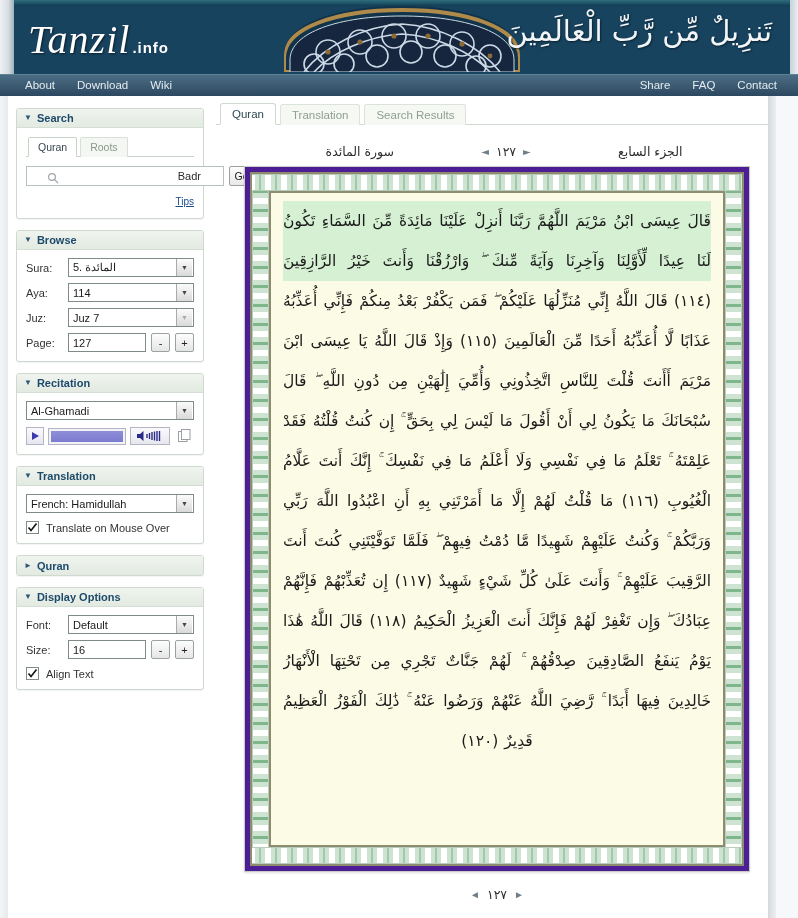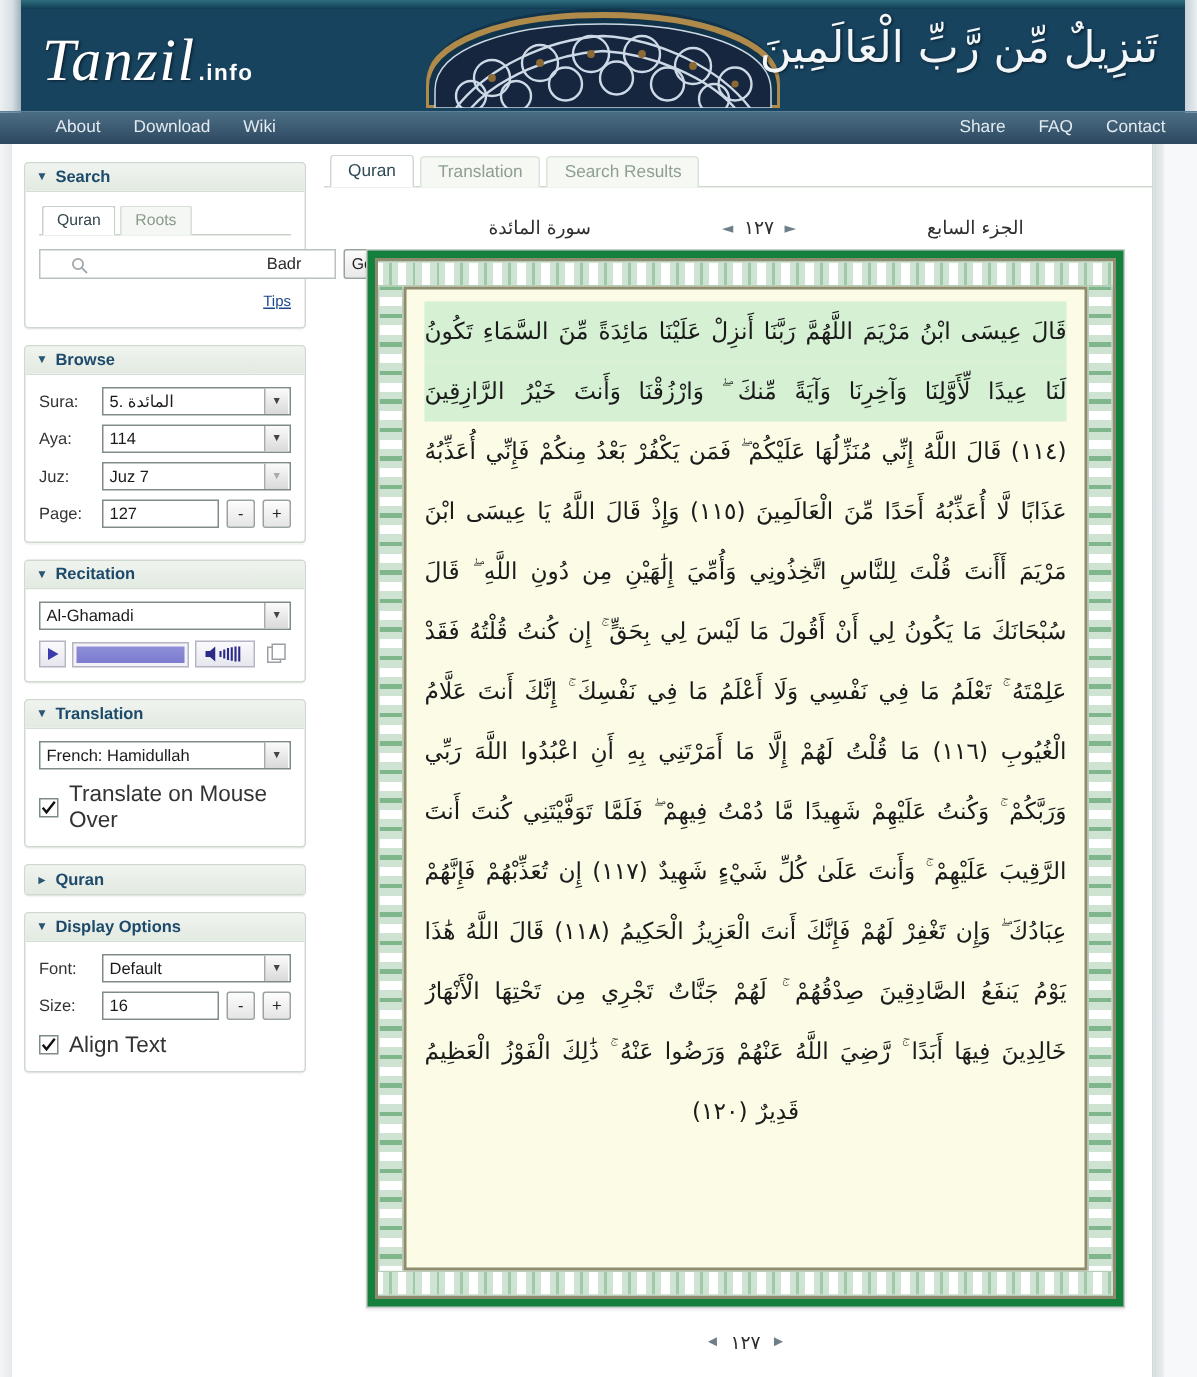--- a/index.html
+++ b/index.html
@@ -70,21 +70,21 @@
     line-height: 50px;
   }
 
   
   .navbar {
     position: absolute; left: 0; top: 74px;
     width: 798px; height: 22px;
     background: linear-gradient(to bottom, #4b6d84 0%, #3c5b72 50%, #2c4760 100%);
     border-top: 1px solid #5d8097;
   }
-  .navbar .nav-left { position: absolute; left: 26px; top: 0; }
+  .navbar .nav-left { position: absolute; left: 14px; top: 0; }
   .navbar .nav-right { position: absolute; right: 10px; top: 0; }
   .nav-link {
     display: inline-block;
     color: #e3ebf0;
     font-size: 11.5px;
     padding: 4px 11px 4px 11px;
     text-decoration: none;
     cursor: pointer;
     white-space: nowrap;
   }
@@ -307,21 +307,21 @@
   .cb-row { display: flex; align-items: center; margin-top: 8px; }
   .cb {
     width: 13px; height: 13px; flex: none;
     border: 1px solid #7f8c86;
     background: #ffffff;
     margin-right: 7px;
     display: flex; align-items: center; justify-content: center;
     cursor: pointer;
   }
   .cb svg { display: block; }
-  .cb-label { font-size: 15px; color: #333; }
+  .cb-label { font-size: 11px; color: #333; }
 
   
   .main {
     position: absolute; left: 216px; top: 0;
     width: 552px; height: 822px;
   }
   .main-tabstrip {
     position: absolute; left: 0; top: 6px;
     display: flex; align-items: flex-end;
     height: 23px;
@@ -374,21 +374,21 @@
   }
   .pn-num { cursor: pointer; }
 
   
   .quran-page {
     position: absolute; left: 28px; top: 70px;
     width: 506px; height: 808px;
   }
   .qp-outer {
     width: 506px; height: 706px;
-    background: #15803d;
+    background: #4c1d95;
     border: 1px solid #c9cdc9;
     padding: 5px;
     box-shadow: 0 1px 2px rgba(0,0,0,0.12);
   }
   .qp-frame {
     width: 100%; height: 100%;
     border: 2px solid #8d8c6e;
     padding: 0;
     background: #fbfbe8;
     position: relative;

